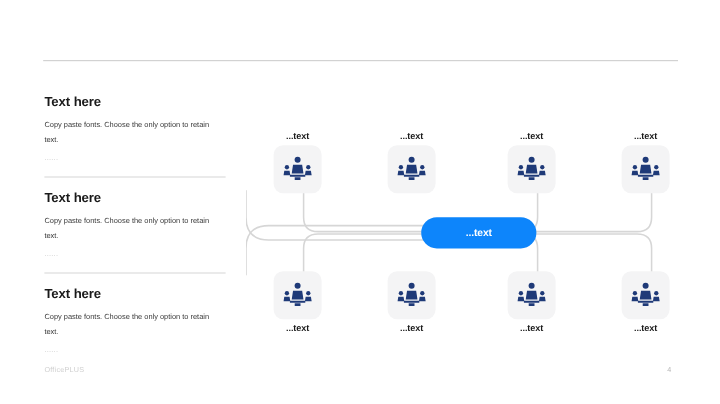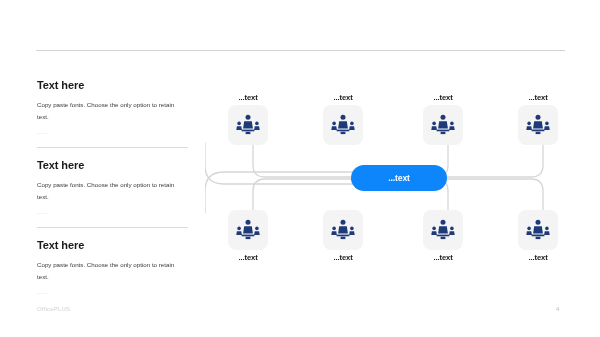--- a/index.html
+++ b/index.html
@@ -68,21 +68,21 @@
     width: 151px;
     height: 1px;
     background: #dcdcdc;
     margin: 10px 0 11px 0;
   }
 
   
   .diagram {
     position: absolute;
     left: 205px;
-    top: 85px;
+    top: 101px;
     width: 385px;
     height: 185px;
   }
   .connectors {
     position: absolute;
     left: 0;
     top: 0;
     width: 385px;
     height: 185px;
   }

